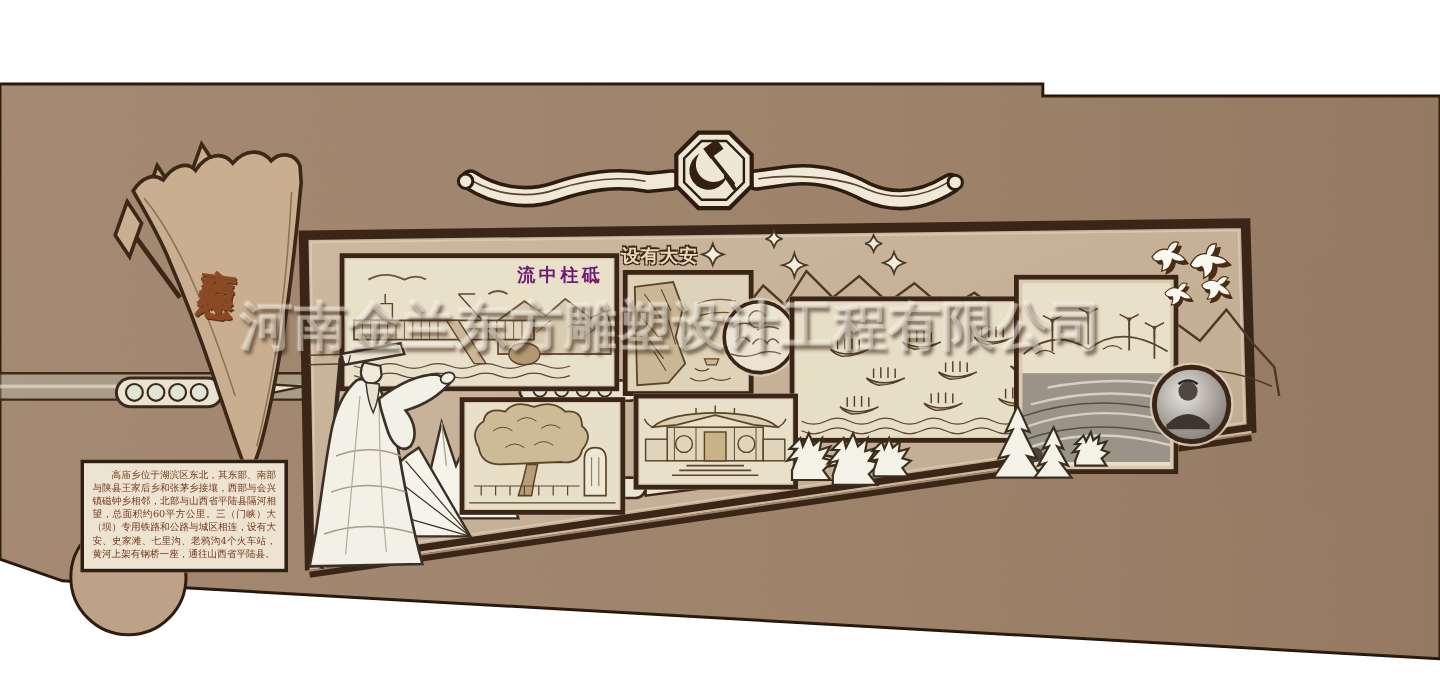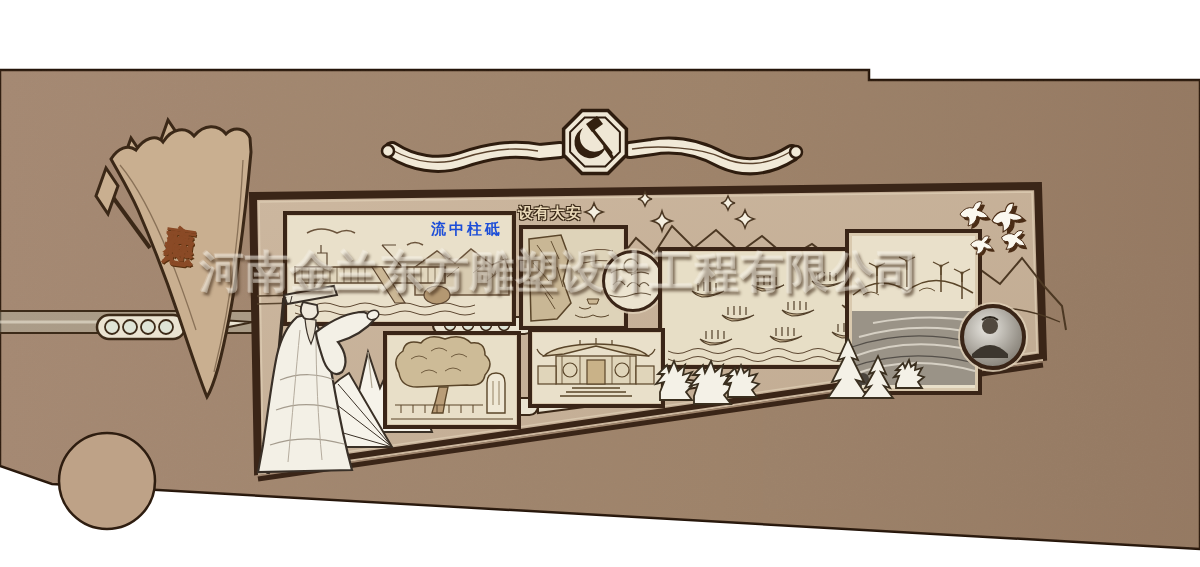--- a/index.html
+++ b/index.html
@@ -4,21 +4,21 @@
 <style>
   html,body{margin:0;padding:0;background:#e8e8e8;}
   .canvas{position:relative;width:1200px;height:567px;background:#ffffff;overflow:hidden;
           font-family:"DejaVu Sans",sans-serif;}
   .layer{position:absolute;left:0;top:0;width:1200px;height:567px;}
   #bg{z-index:1;} #fg{z-index:3;pointer-events:none;}
   .pic{position:absolute;z-index:2;border:4px solid #3a2517;background:#e9e0ca;
        box-shadow:0 0 0 1px #d8c8ae inset;}
   .pic svg{display:block;}
   .caption-dam{position:absolute;right:9px;top:5px;z-index:2;font-family:"DejaVu Serif",serif;
-       font-weight:bold;font-size:15px;letter-spacing:3px;color:#1d4ed8;}
+       font-weight:bold;font-size:15px;letter-spacing:3px;color:#701a75;}
   .cliff-title{position:absolute;left:518px;top:204px;z-index:2;font-weight:bold;font-size:15px;
        letter-spacing:1px;color:#ead9b8;font-family:"DejaVu Serif",serif;
        text-shadow:1px 1px 0 #3a2817,-1px -1px 0 #3a2817,1px -1px 0 #3a2817,-1px 1px 0 #3a2817;}
   .medallion{position:absolute;z-index:2;border-radius:50%;border:3px solid #3a2517;
        overflow:hidden;box-shadow:0 0 0 2px rgba(222,207,182,.85);}
   .med-ink{left:602px;top:250px;width:56px;height:56px;background:#ece4d0;}
   .med-photo{left:960px;top:304px;width:58px;height:58px;border-width:4px;
        background:radial-gradient(circle at 40% 35%,#e9e7e1,#9a958c 62%,#6e6960);}
   .pennant-text{position:absolute;left:166px;top:196px;z-index:2;writing-mode:vertical-rl;
        width:42px;height:176px;font-size:31px;font-weight:bold;color:#8a4a26;letter-spacing:3px;
@@ -287,20 +287,23 @@
       <circle cx="90" cy="38" r="7" fill="none" stroke="#5a4529" stroke-width="1.2"></circle>
       <path d="M30,24 v28 M48,24 v28 M80,24 v28 M98,24 v28" stroke="#5a4529" stroke-width="0.8"></path>
       <rect x="6" y="34" width="18" height="18" fill="#e0d5ba" stroke="#5a4529" stroke-width="1.2"></rect>
       <rect x="104" y="34" width="18" height="18" fill="#e0d5ba" stroke="#5a4529" stroke-width="1.2"></rect>
       <path d="M40,56 h48 M34,60 h60 M28,64 h72" stroke="#5a4529" stroke-width="1.3" fill="none"></path>
     </svg>
   </div>
 
   <div class="pennant-text">高庙欢迎您</div>
 
+  <div class="infobox">
+    <p>高庙乡位于湖滨区东北，其东部、南部与陕县王家后乡和张茅乡接壤，西部与会兴镇磁钟乡相邻，北部与山西省平陆县隔河相望，总面积约60平方公里。三（门峡）大（坝）专用铁路和公路与城区相连，设有大安、史家滩、七里沟、老鸦沟4个火车站，黄河上架有钢桥一座，通往山西省平陆县。</p>
+  </div>
 
   <svg id="fg" class="layer" viewBox="0 0 1200 567">
 
     <g>
       <path d="M284,298 L268,474" stroke="#352a20" stroke-width="3.5" fill="none"></path>
       <path d="M297,317 C288,325 281,338 277,355 C272,378 268,412 263,445 L258,472 L352,470
                C346,448 340,420 335,392 C331,368 326,344 318,327 C312,318 304,314 297,317 Z" fill="#f3f0e6" stroke="#393028" stroke-width="2.2"></path>
       <path d="M280,380 C300,372 320,374 334,380 M276,410 C298,402 320,404 338,410 M270,445 C296,436 322,438 344,444" stroke="#a59c8e" stroke-width="1.2" fill="none"></path>
       <path d="M300,330 C296,370 292,420 288,462 M316,334 C316,372 318,420 322,460" stroke="#b5ac9e" stroke-width="1" fill="none"></path>
       <path d="M316,332 C332,320 348,312 364,312 L376,318 C366,330 352,338 338,342

